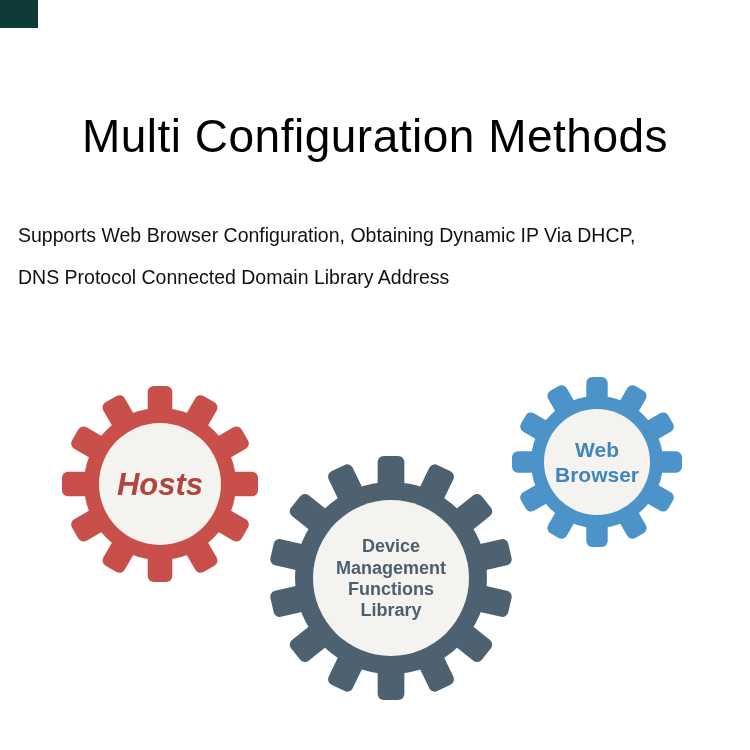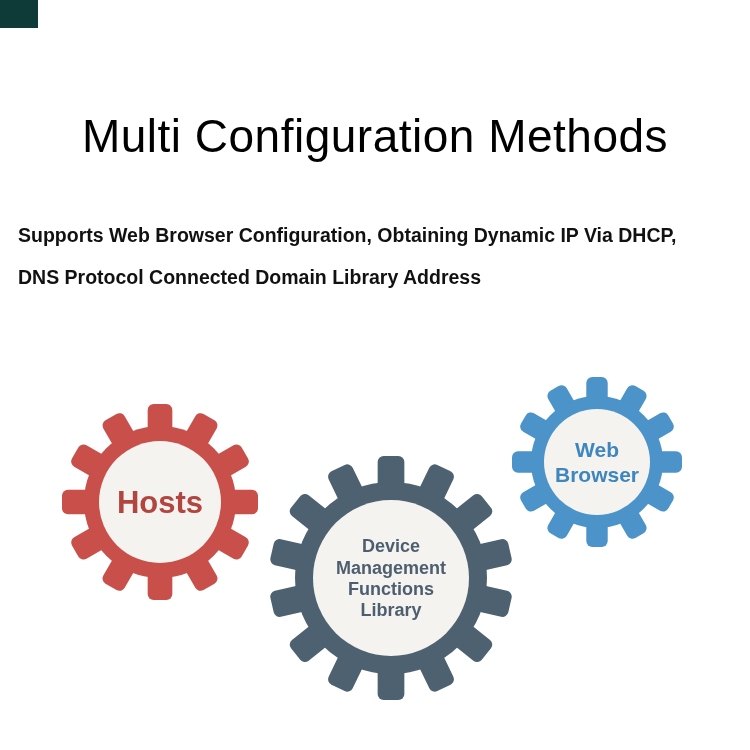--- a/index.html
+++ b/index.html
@@ -34,21 +34,21 @@
     letter-spacing: 0.5px;
   }
   .subtitle {
     position: absolute;
     top: 214px;
     left: 18px;
     right: 12px;
     font-size: 19.5px;
     line-height: 42px;
     color: #111111;
-    font-weight: 700;
+    font-weight: 400;
   }
   .gear {
     position: absolute;
   }
   .gear svg {
     display: block;
   }
 </style>
 </head>
 <body>
@@ -57,21 +57,21 @@
 
   <div class="corner-accent" style="background: rgb(14, 59, 56);"></div>
 
   <h1 class="page-title">Multi Configuration Methods</h1>
 
   <div class="subtitle">
     <div>Supports Web Browser Configuration, Obtaining Dynamic IP Via DHCP,</div>
     <div>DNS Protocol Connected Domain Library Address</div>
   </div>
 
-  <div class="gear" style="left: 58px; top: 400px;">
+  <div class="gear" style="left: 58px; top: 382px; font-style: italic;">
       <svg width="204" height="204" viewBox="0 0 204 204">
         <rect x="89.66401284690409" y="4" width="24.67197430619184" height="34" rx="6" fill="#c94f4b" transform="rotate(0 102 102)"></rect>
         <rect x="89.66401284690409" y="4" width="24.67197430619184" height="34" rx="6" fill="#c94f4b" transform="rotate(30 102 102)"></rect>
         <rect x="89.66401284690409" y="4" width="24.67197430619184" height="34" rx="6" fill="#c94f4b" transform="rotate(60 102 102)"></rect>
         <rect x="89.66401284690409" y="4" width="24.67197430619184" height="34" rx="6" fill="#c94f4b" transform="rotate(90 102 102)"></rect>
         <rect x="89.66401284690409" y="4" width="24.67197430619184" height="34" rx="6" fill="#c94f4b" transform="rotate(120 102 102)"></rect>
         <rect x="89.66401284690409" y="4" width="24.67197430619184" height="34" rx="6" fill="#c94f4b" transform="rotate(150 102 102)"></rect>
         <rect x="89.66401284690409" y="4" width="24.67197430619184" height="34" rx="6" fill="#c94f4b" transform="rotate(180 102 102)"></rect>
         <rect x="89.66401284690409" y="4" width="24.67197430619184" height="34" rx="6" fill="#c94f4b" transform="rotate(210 102 102)"></rect>
         <rect x="89.66401284690409" y="4" width="24.67197430619184" height="34" rx="6" fill="#c94f4b" transform="rotate(240 102 102)"></rect>

